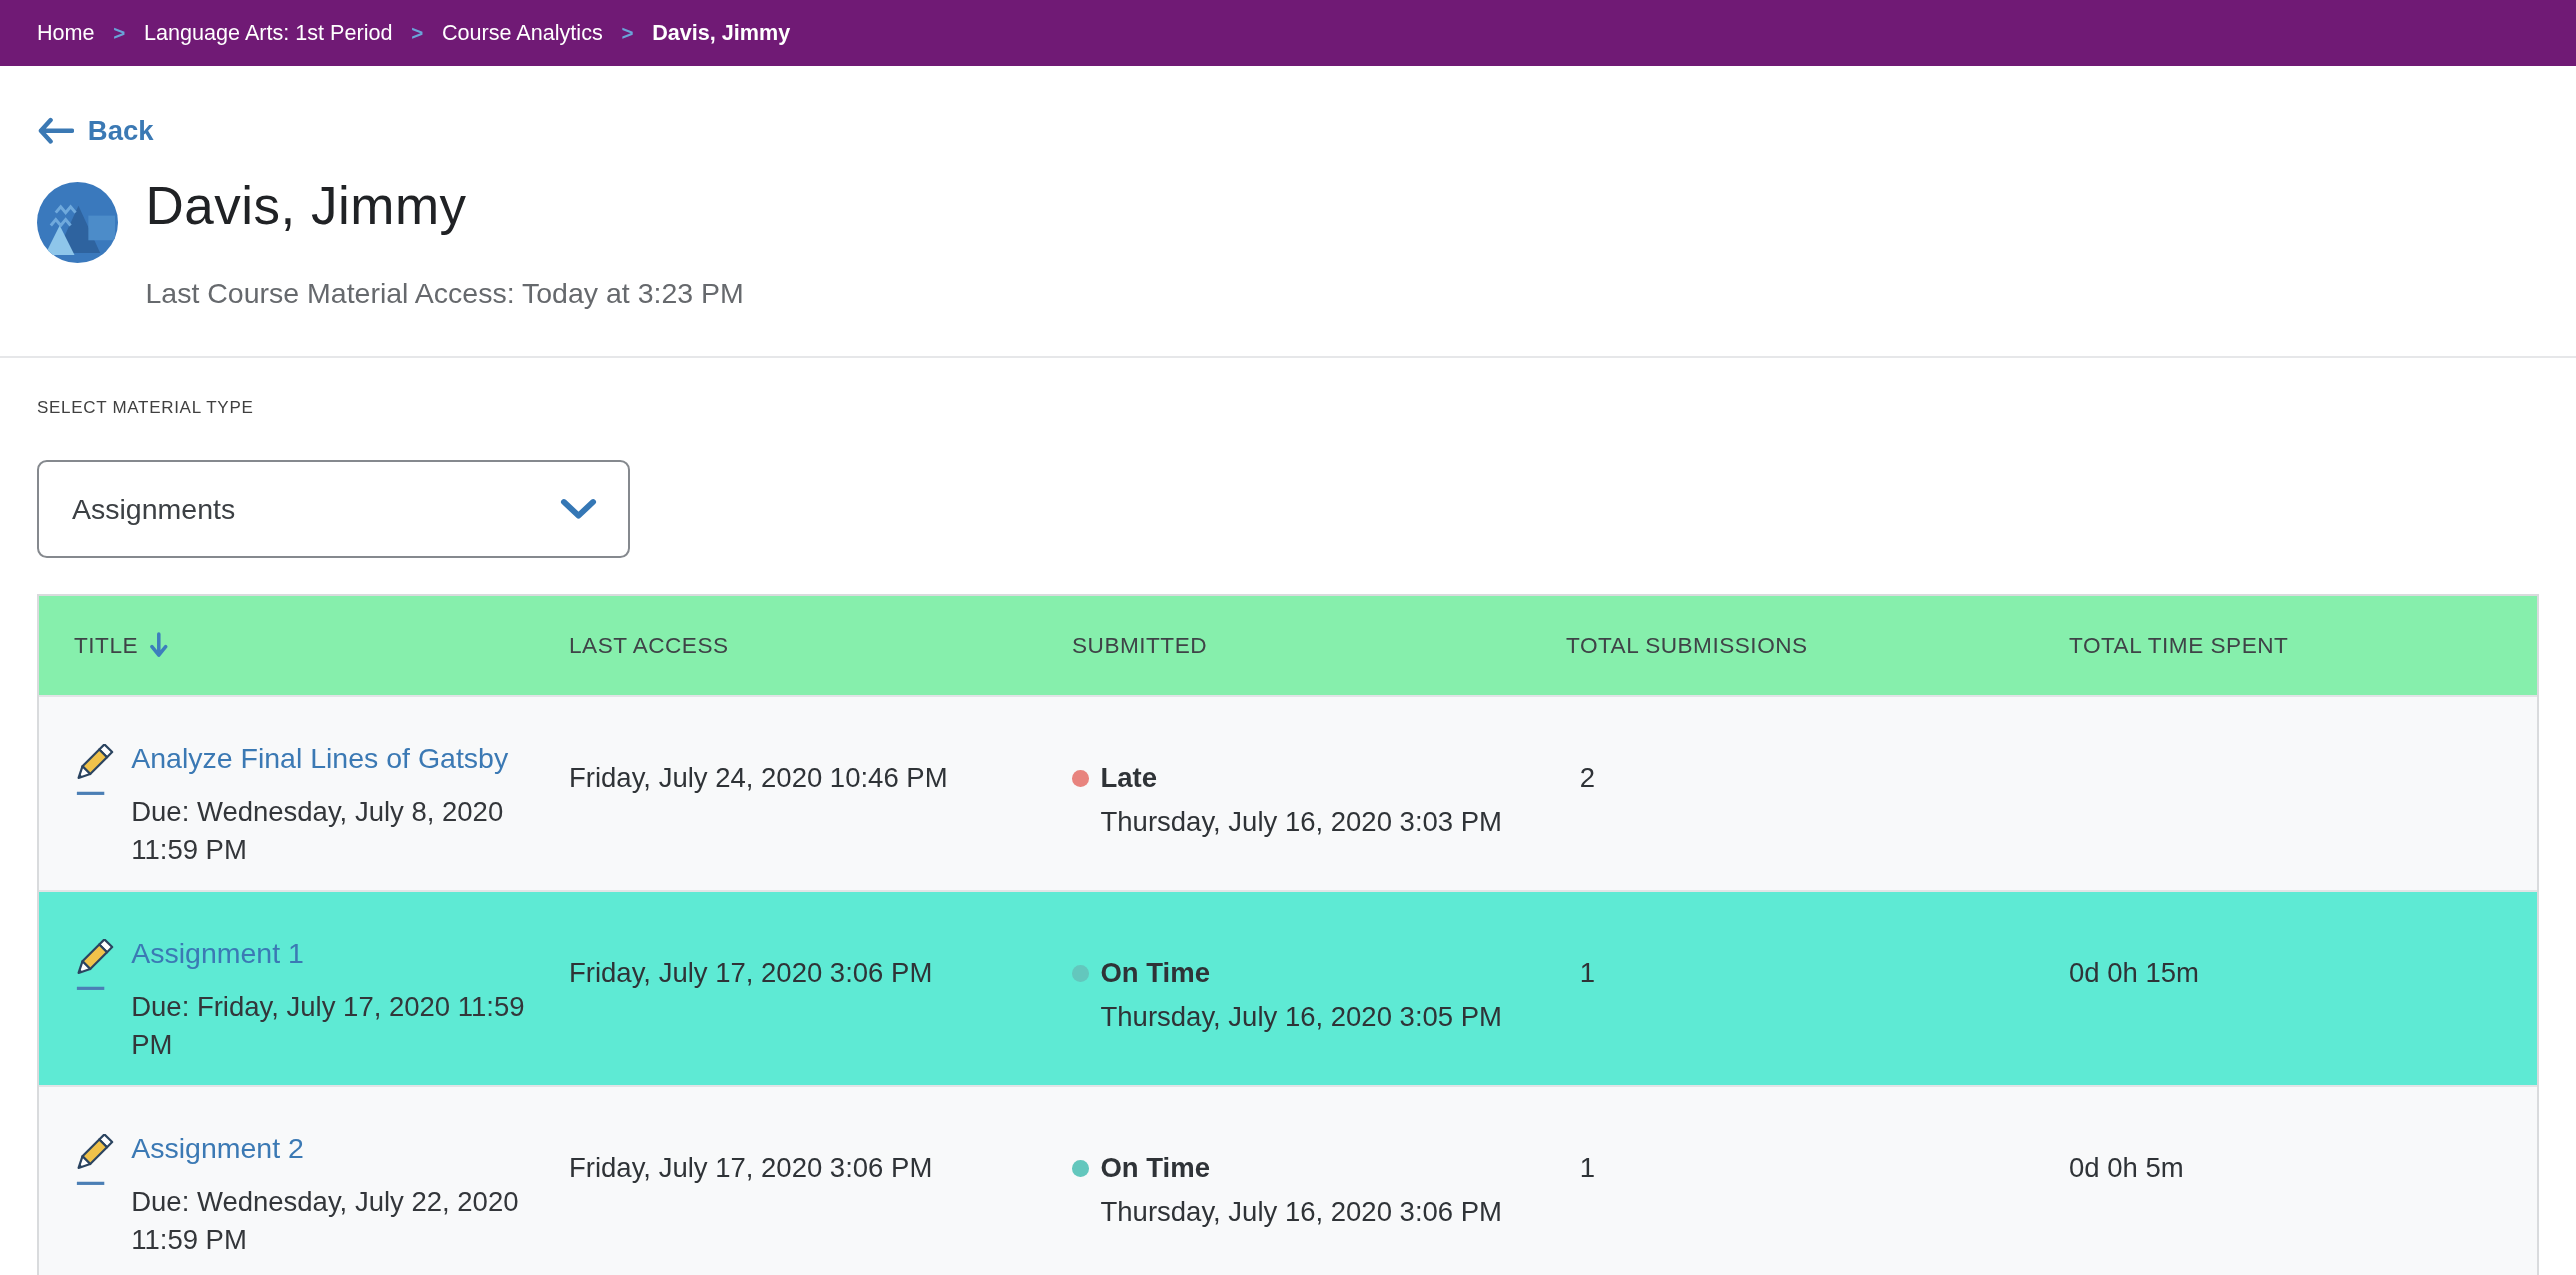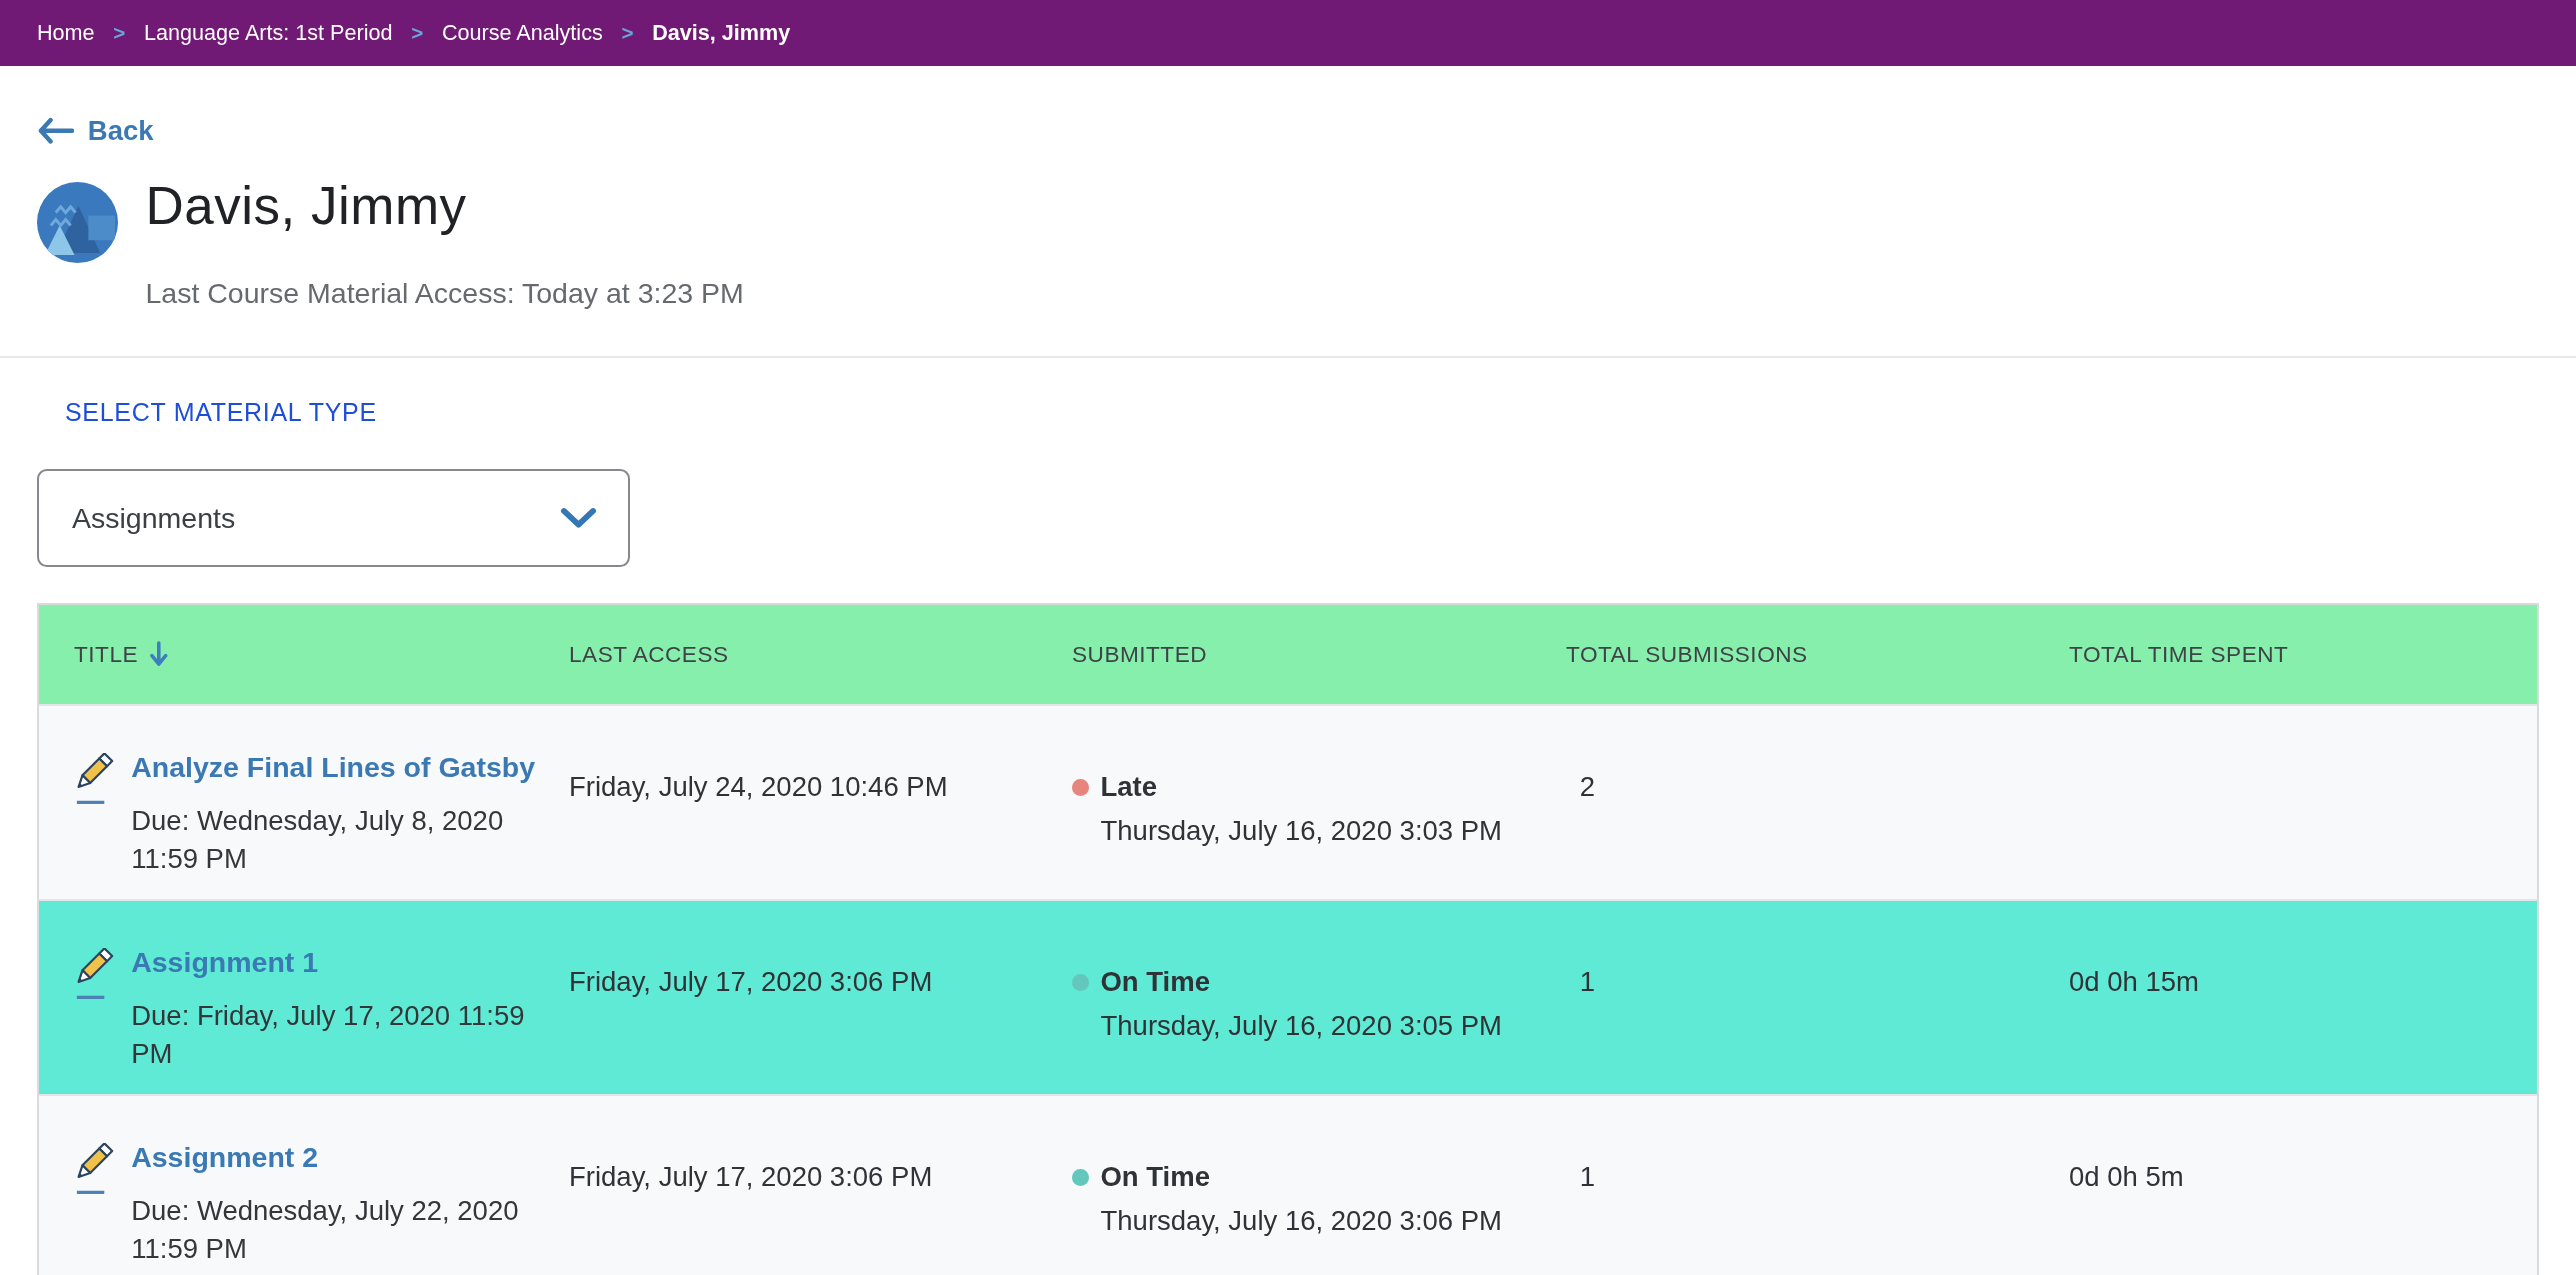--- a/index.html
+++ b/index.html
@@ -38,21 +38,21 @@
   .student-name {
     margin: 0; font-size: 53px; font-weight: 400;
     color: #202225; letter-spacing: 0.5px; line-height: 1.15;
   }
   .last-access-note { margin-top: 40px; font-size: 28.5px; color: #66696d; }
 
   .section-divider { height: 2px; background: #e6e7e9; margin-top: 46px; }
 
   
   .filter-section { margin: 40px 37px 0; }
-  .filter-label { font-size: 25px; color: #1d4ed8; letter-spacing: 0.7px; margin-left: 28px; }
+  .filter-label { font-size: 17px; color: #404040; letter-spacing: 0.7px; }
   .select-box {
     margin-top: 42px; width: 593px; height: 98px;
     border: 2px solid #85898e; border-radius: 9.8px;
     background: #ffffff;
     display: flex; align-items: center; justify-content: space-between;
     padding: 0 31px 0 33px; cursor: pointer;
   }
   .select-value { font-size: 28.5px; color: #3c4044; }
 
   
@@ -63,21 +63,21 @@
   }
   .thead { height: 99px; align-items: center; background: #86efac; }
   .th { font-size: 22.6px; color: #3f4347; letter-spacing: 0.5px; cursor: pointer; }
   .th-title { padding-left: 35px; display: flex; align-items: center; gap: 10.8px; }
   .trow { height: 195px; border-top: 2px solid #e2e4e6; background: #5eead4; }
   .trow.stripe { background: #f8f9fa; }
 
   .cell-title { padding: 45px 0 0 29.5px; display: flex; align-items: flex-start; }
   .pencil-wrap { flex: none; margin-top: 2px; }
   .title-text { margin-left: 17.7px; }
-  .title-link { font-size: 28.5px; font-weight: bold; color: #3b79b4; cursor: pointer; }
+  .title-link { font-size: 28.5px; font-weight: normal; color: #3b79b4; cursor: pointer; }
   .due { margin-top: 18px; font-size: 27.5px; color: #33363a; line-height: 38px; max-width: 405px; }
 
   .cell { font-size: 27.5px; color: #2f3337; padding-top: 65px; }
   .status-line { display: flex; align-items: center; gap: 11.8px; }
   .dot { width: 16.7px; height: 16.7px; border-radius: 50%; flex: none; }
   .dot-late { background: #e8847e; }
   .dot-ontime { background: #63c7bd; }
   .status-label { font-weight: bold; font-size: 27.5px; color: #2f3337; }
   .status-date { margin-left: 28.5px; margin-top: 8.8px; font-size: 27.5px; line-height: 38px; }
   .cell-subs { padding-left: 13.8px; }

